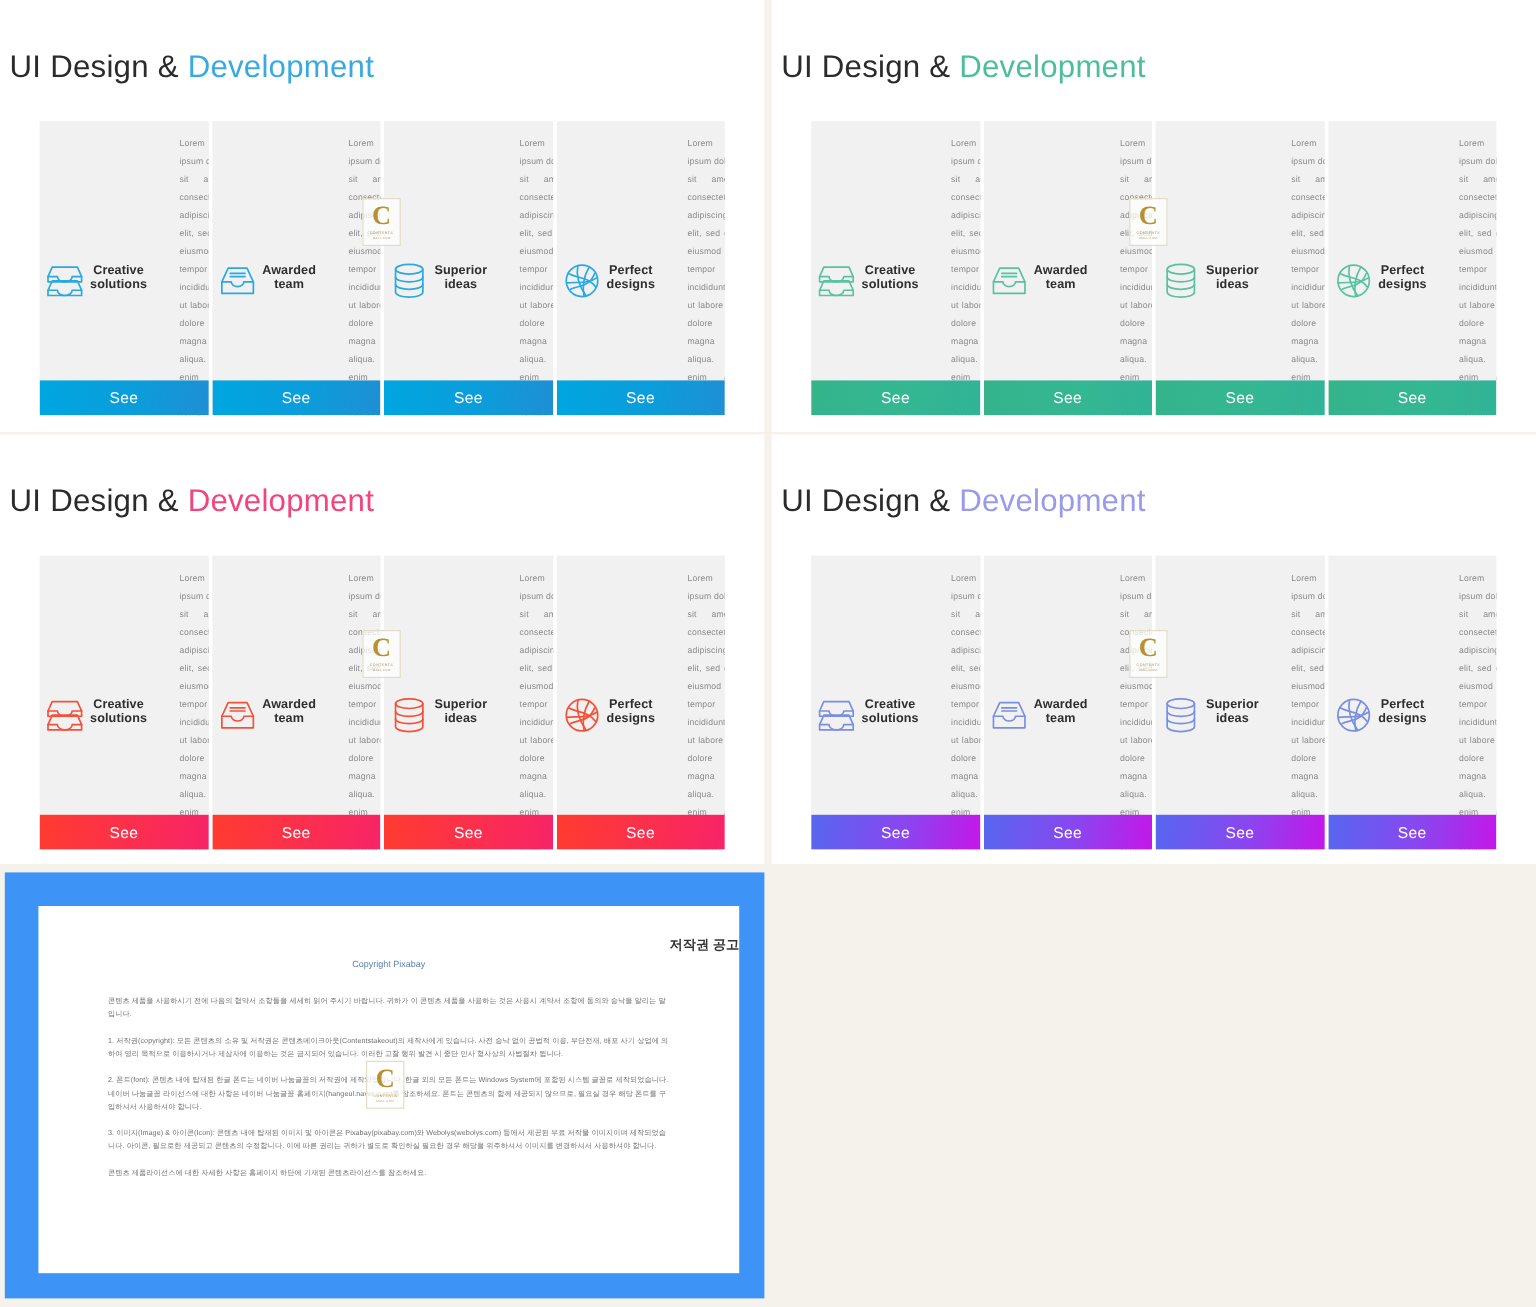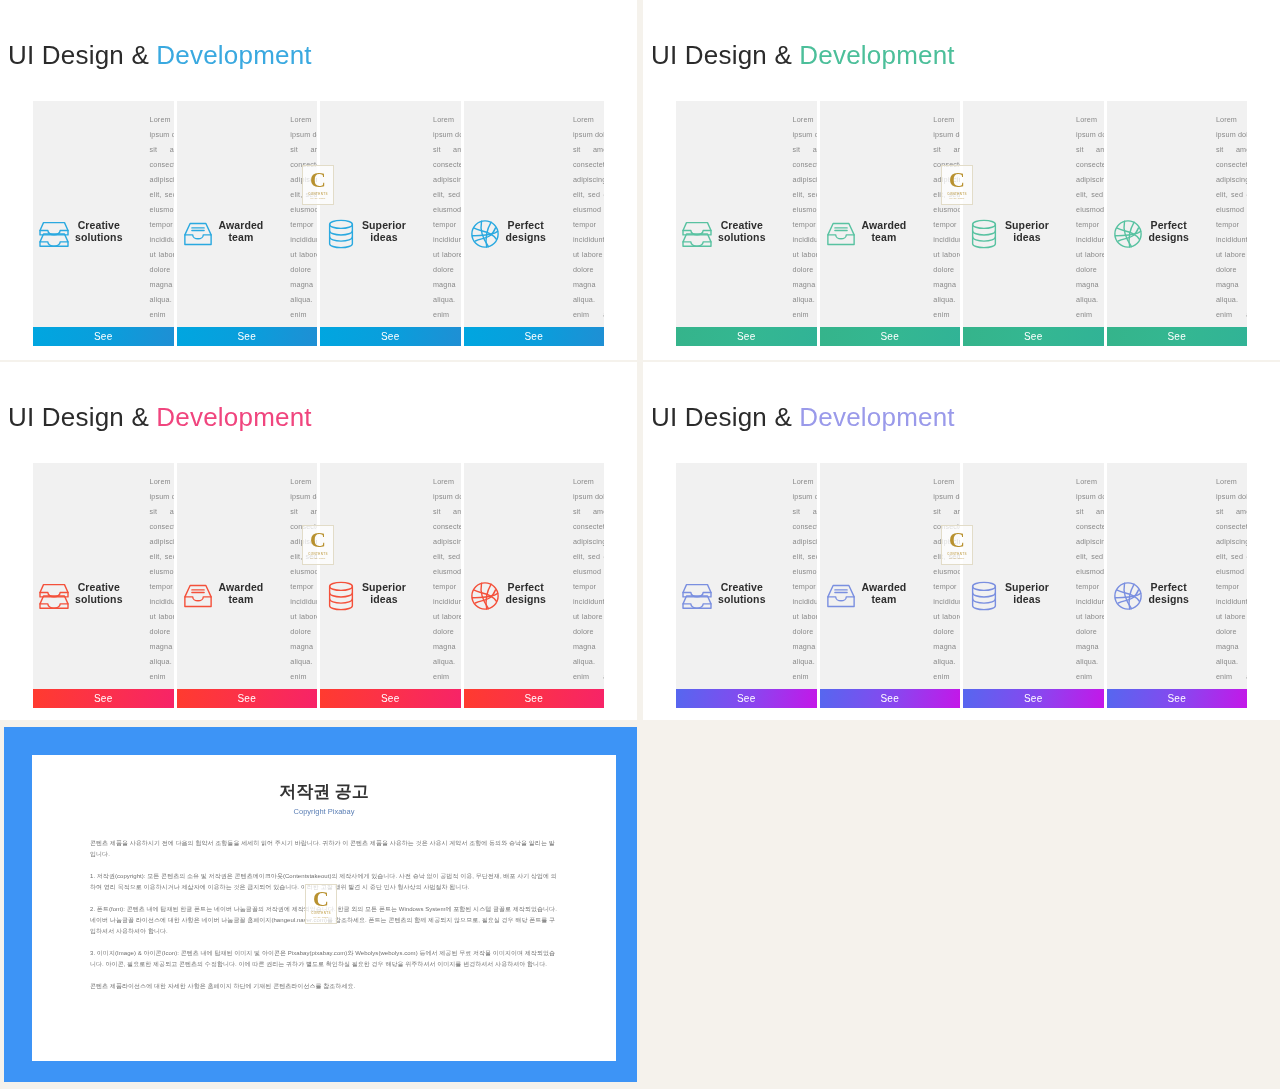--- a/index.html
+++ b/index.html
@@ -73,23 +73,23 @@
     padding:0 27px;
     font-size:7.2px;
     line-height:15px;
     color:#8a8a8a;
     text-align:justify;
     letter-spacing:.15px;
   }
   .card-btn{
     position:absolute;
     left:0;right:0;bottom:0;
-    height:19px;
+    height:29px;
     display:flex;align-items:center;justify-content:center;
-    font-size:10px;
+    font-size:13px;
     color:#ffffff;
     letter-spacing:.3px;
   }
 
   
   .t-blue   .heading .accent{color:#3aa9e0;}
   .t-green  .heading .accent{color:#4cbf9a;}
   .t-pink   .heading .accent{color:#f0457e;}
   .t-purple .heading .accent{color:#9a9aea;}
 
@@ -137,23 +137,23 @@
     background:#3d94f6;
     overflow:hidden;
   }
   .doc-page{
     position:absolute;
     left:28px; top:28px;
     width:584px; height:306px;
     background:#ffffff;
   }
   .doc-title{
-    text-align:center;
+    text-align:right;
     margin-top:25px;
-    font-size:17px;
+    font-size:11px;
     font-weight:bold;
     color:#333;
   }
   .doc-subtitle{
     text-align:center;
     margin-top:4px;
     font-size:7.5px;
     color:#5b7fb5;
   }
   .doc-body{ margin:22px 58px 0 58px; }

